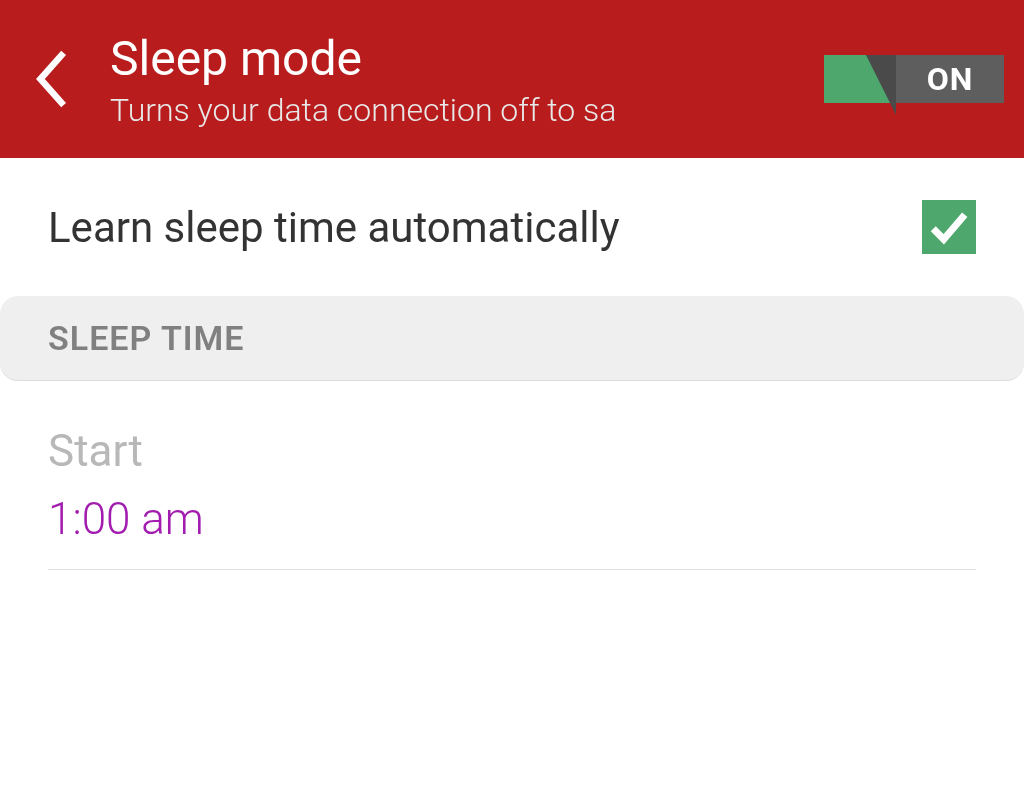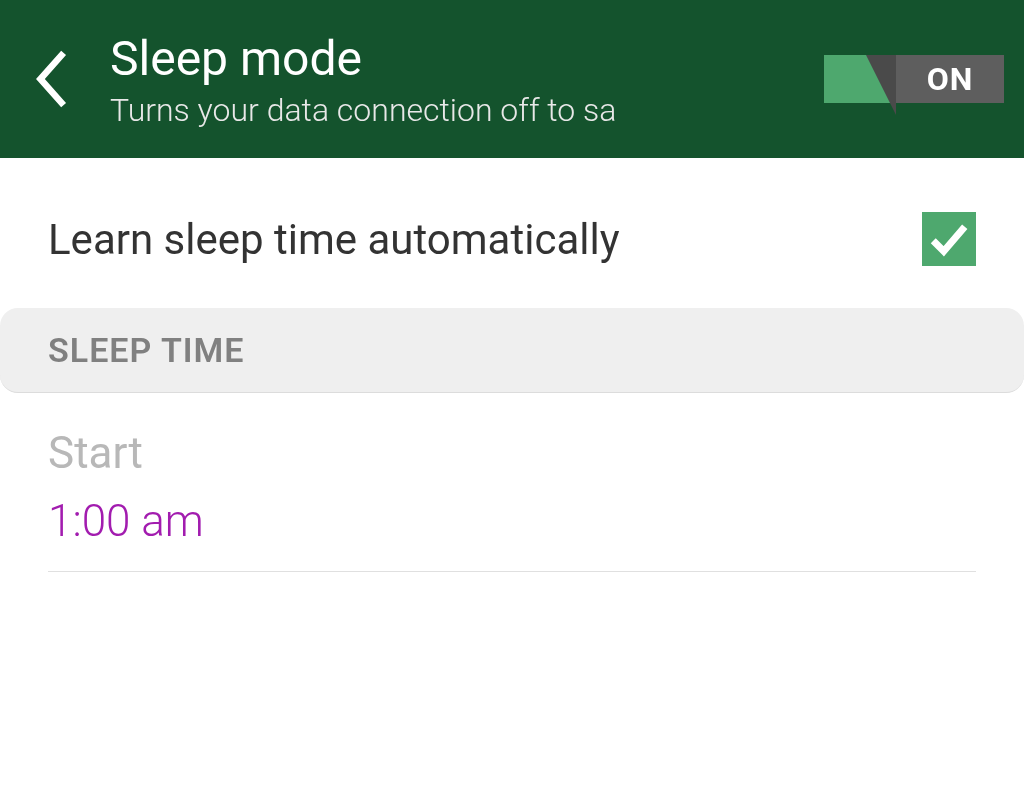--- a/index.html
+++ b/index.html
@@ -8,21 +8,21 @@
       box-sizing: border-box;
     }
     body {
       font-family: -apple-system, BlinkMacSystemFont, "Segoe UI", Roboto, Helvetica, Arial, sans-serif;
       width: 1024px;
       height: 796px;
       background: #ffffff;
       overflow: hidden;
     }
     .header {
-      background: #14532d;
+      background: #b91c1c;
       height: 158px;
       display: flex;
       align-items: center;
       padding: 0 20px 0 12px;
       gap: 18px;
     }
     .back-btn {
       flex-shrink: 0;
       display: flex;
       align-items: center;
@@ -90,21 +90,20 @@
       color: #ffffff;
       font-size: 32px;
       font-weight: 700;
       letter-spacing: 1px;
     }
     .setting-row {
       display: flex;
       align-items: center;
       justify-content: space-between;
       padding: 42px 48px 42px 48px;
-      margin-top: 12px;
     }
     .setting-label {
       color: #333333;
       font-size: 42px;
       font-weight: 400;
     }
     .checkbox {
       width: 54px;
       height: 54px;
       background: #4EA86E;
@@ -123,21 +122,21 @@
       padding: 22px 48px;
       border-radius: 18px;
     }
     .section-label {
       color: #808080;
       font-size: 34px;
       font-weight: 600;
       letter-spacing: 1px;
     }
     .time-row-wrap {
-      padding: 4px 48px;
+      padding: 14px 48px;
     }
     .time-item {
       padding: 30px 0 24px 0;
       border-bottom: 1px solid #e0e0e0;
     }
     .time-title {
       color: #b8b8b8;
       font-size: 44px;
       font-weight: 400;
       margin-bottom: 8px;

